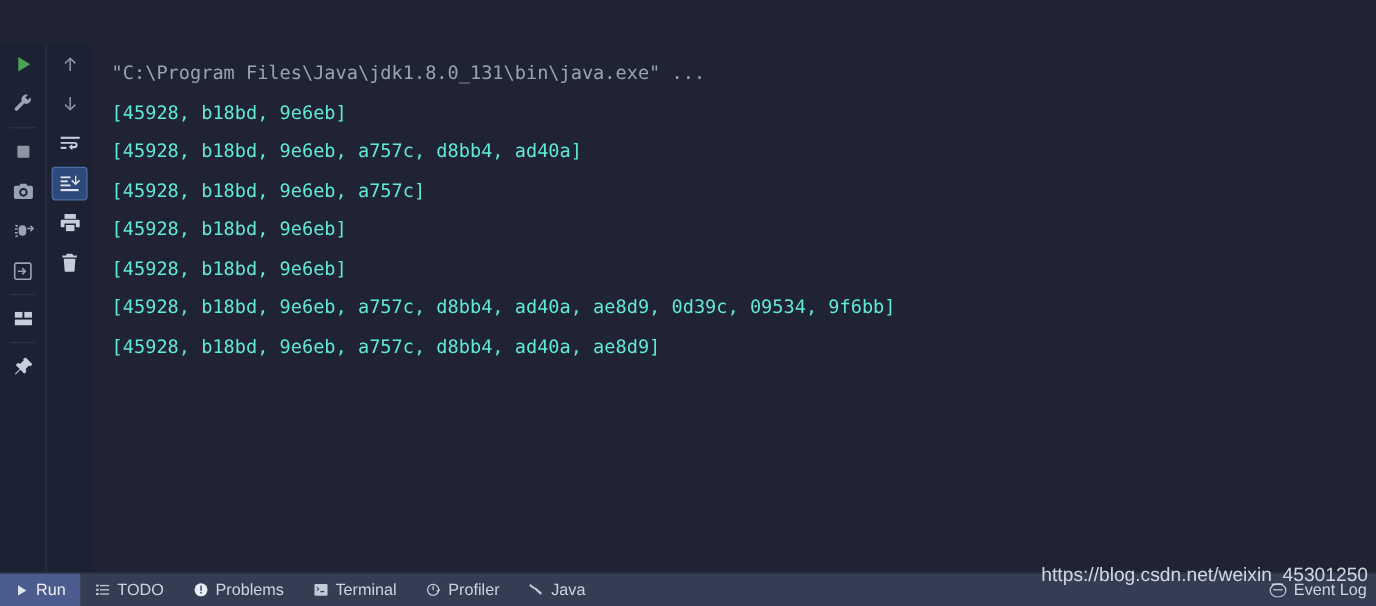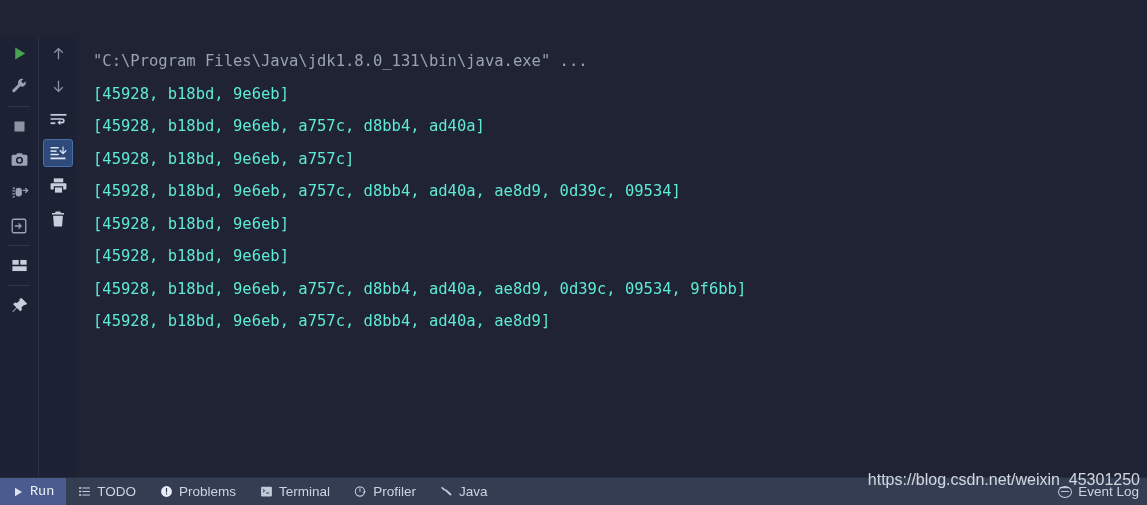--- a/index.html
+++ b/index.html
@@ -110,21 +110,21 @@
   .statusbar{
     position:absolute;left:0;bottom:0;width:1147px;height:27px;
     background:#343d51;
     display:flex;align-items:center;
     border-top:1px solid #262d3d;
   }
   .sb-item{
     display:flex;align-items:center;gap:6px;height:27px;padding:0 12px;
     color:#cdd4e0;font-size:13.5px;
   }
-  .sb-item.active{background:#4b5b8e;color:#eef1f7;font-family:Liberation Mono, monospace;}
+  .sb-item.active{background:#4b5b8e;color:#eef1f7;}
   .sb-right{
     position:absolute;right:8px;top:0;height:27px;display:flex;align-items:center;
     gap:6px;color:#cdd4e0;font-size:13.5px;
   }
   .evlog-icon{
     width:14px;height:12px;border:1.5px solid #c2cada;border-radius:7px/6px;
     box-sizing:border-box;position:relative;
   }
   .evlog-icon:after{
     content:"";position:absolute;left:2px;top:4px;width:8px;height:1.5px;background:#c2cada;
@@ -264,21 +264,20 @@
         <path fill="#c6cede" d="M5.5 7.5h13l-1 13.5a1 1 0 0 1-1 .9H7.5a1 1 0 0 1-1-.9z"></path>
       </svg>
     </div>
   </div>
 
   <div class="console">
     <div class="cline cmd">"C:\Program Files\Java\jdk1.8.0_131\bin\java.exe" ...</div>
     <div class="cline">[45928, b18bd, 9e6eb]</div>
     <div class="cline">[45928, b18bd, 9e6eb, a757c, d8bb4, ad40a]</div>
     <div class="cline">[45928, b18bd, 9e6eb, a757c]</div>
-    <div class="cline">[45928, b18bd, 9e6eb, a757c, d8bb4, ad40a, ae8d9, 0d39c, 09534]</div>
     <div class="cline">[45928, b18bd, 9e6eb]</div>
     <div class="cline">[45928, b18bd, 9e6eb]</div>
     <div class="cline">[45928, b18bd, 9e6eb, a757c, d8bb4, ad40a, ae8d9, 0d39c, 09534, 9f6bb]</div>
     <div class="cline">[45928, b18bd, 9e6eb, a757c, d8bb4, ad40a, ae8d9]</div>
     <div class="cline blank"> </div>
   </div>
 
   <div class="statusbar">
 
     <div class="sb-item active">

